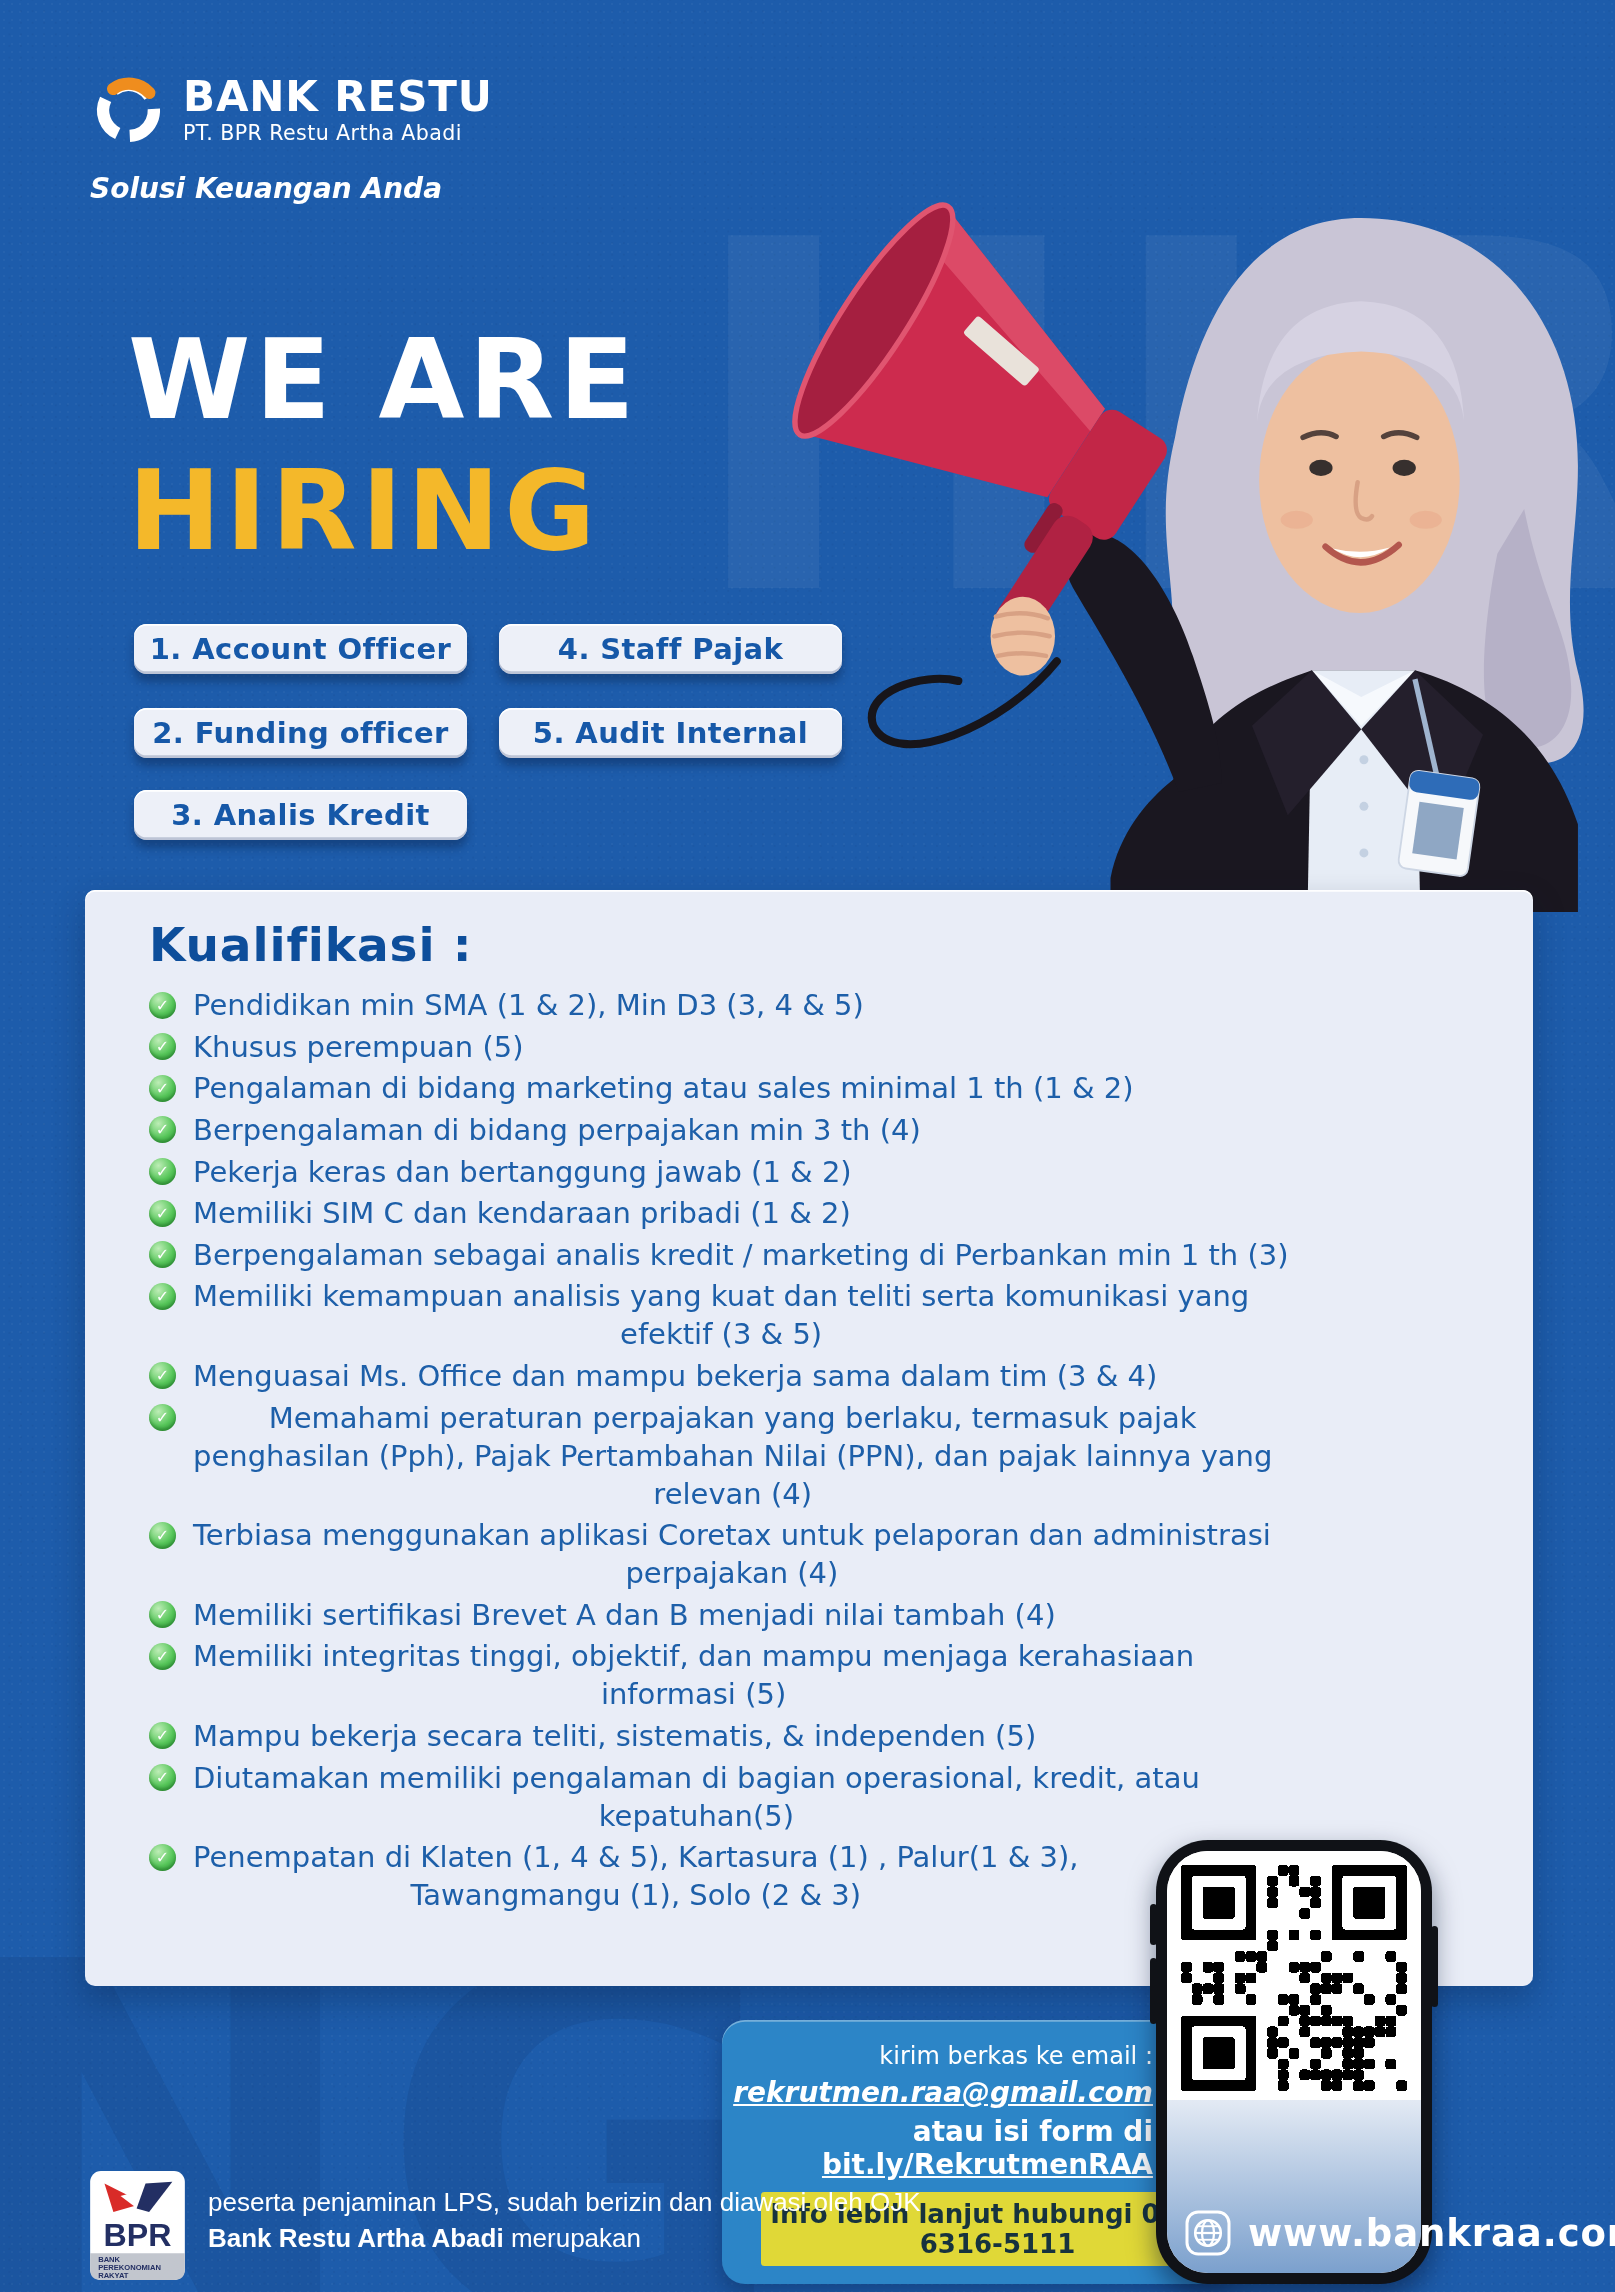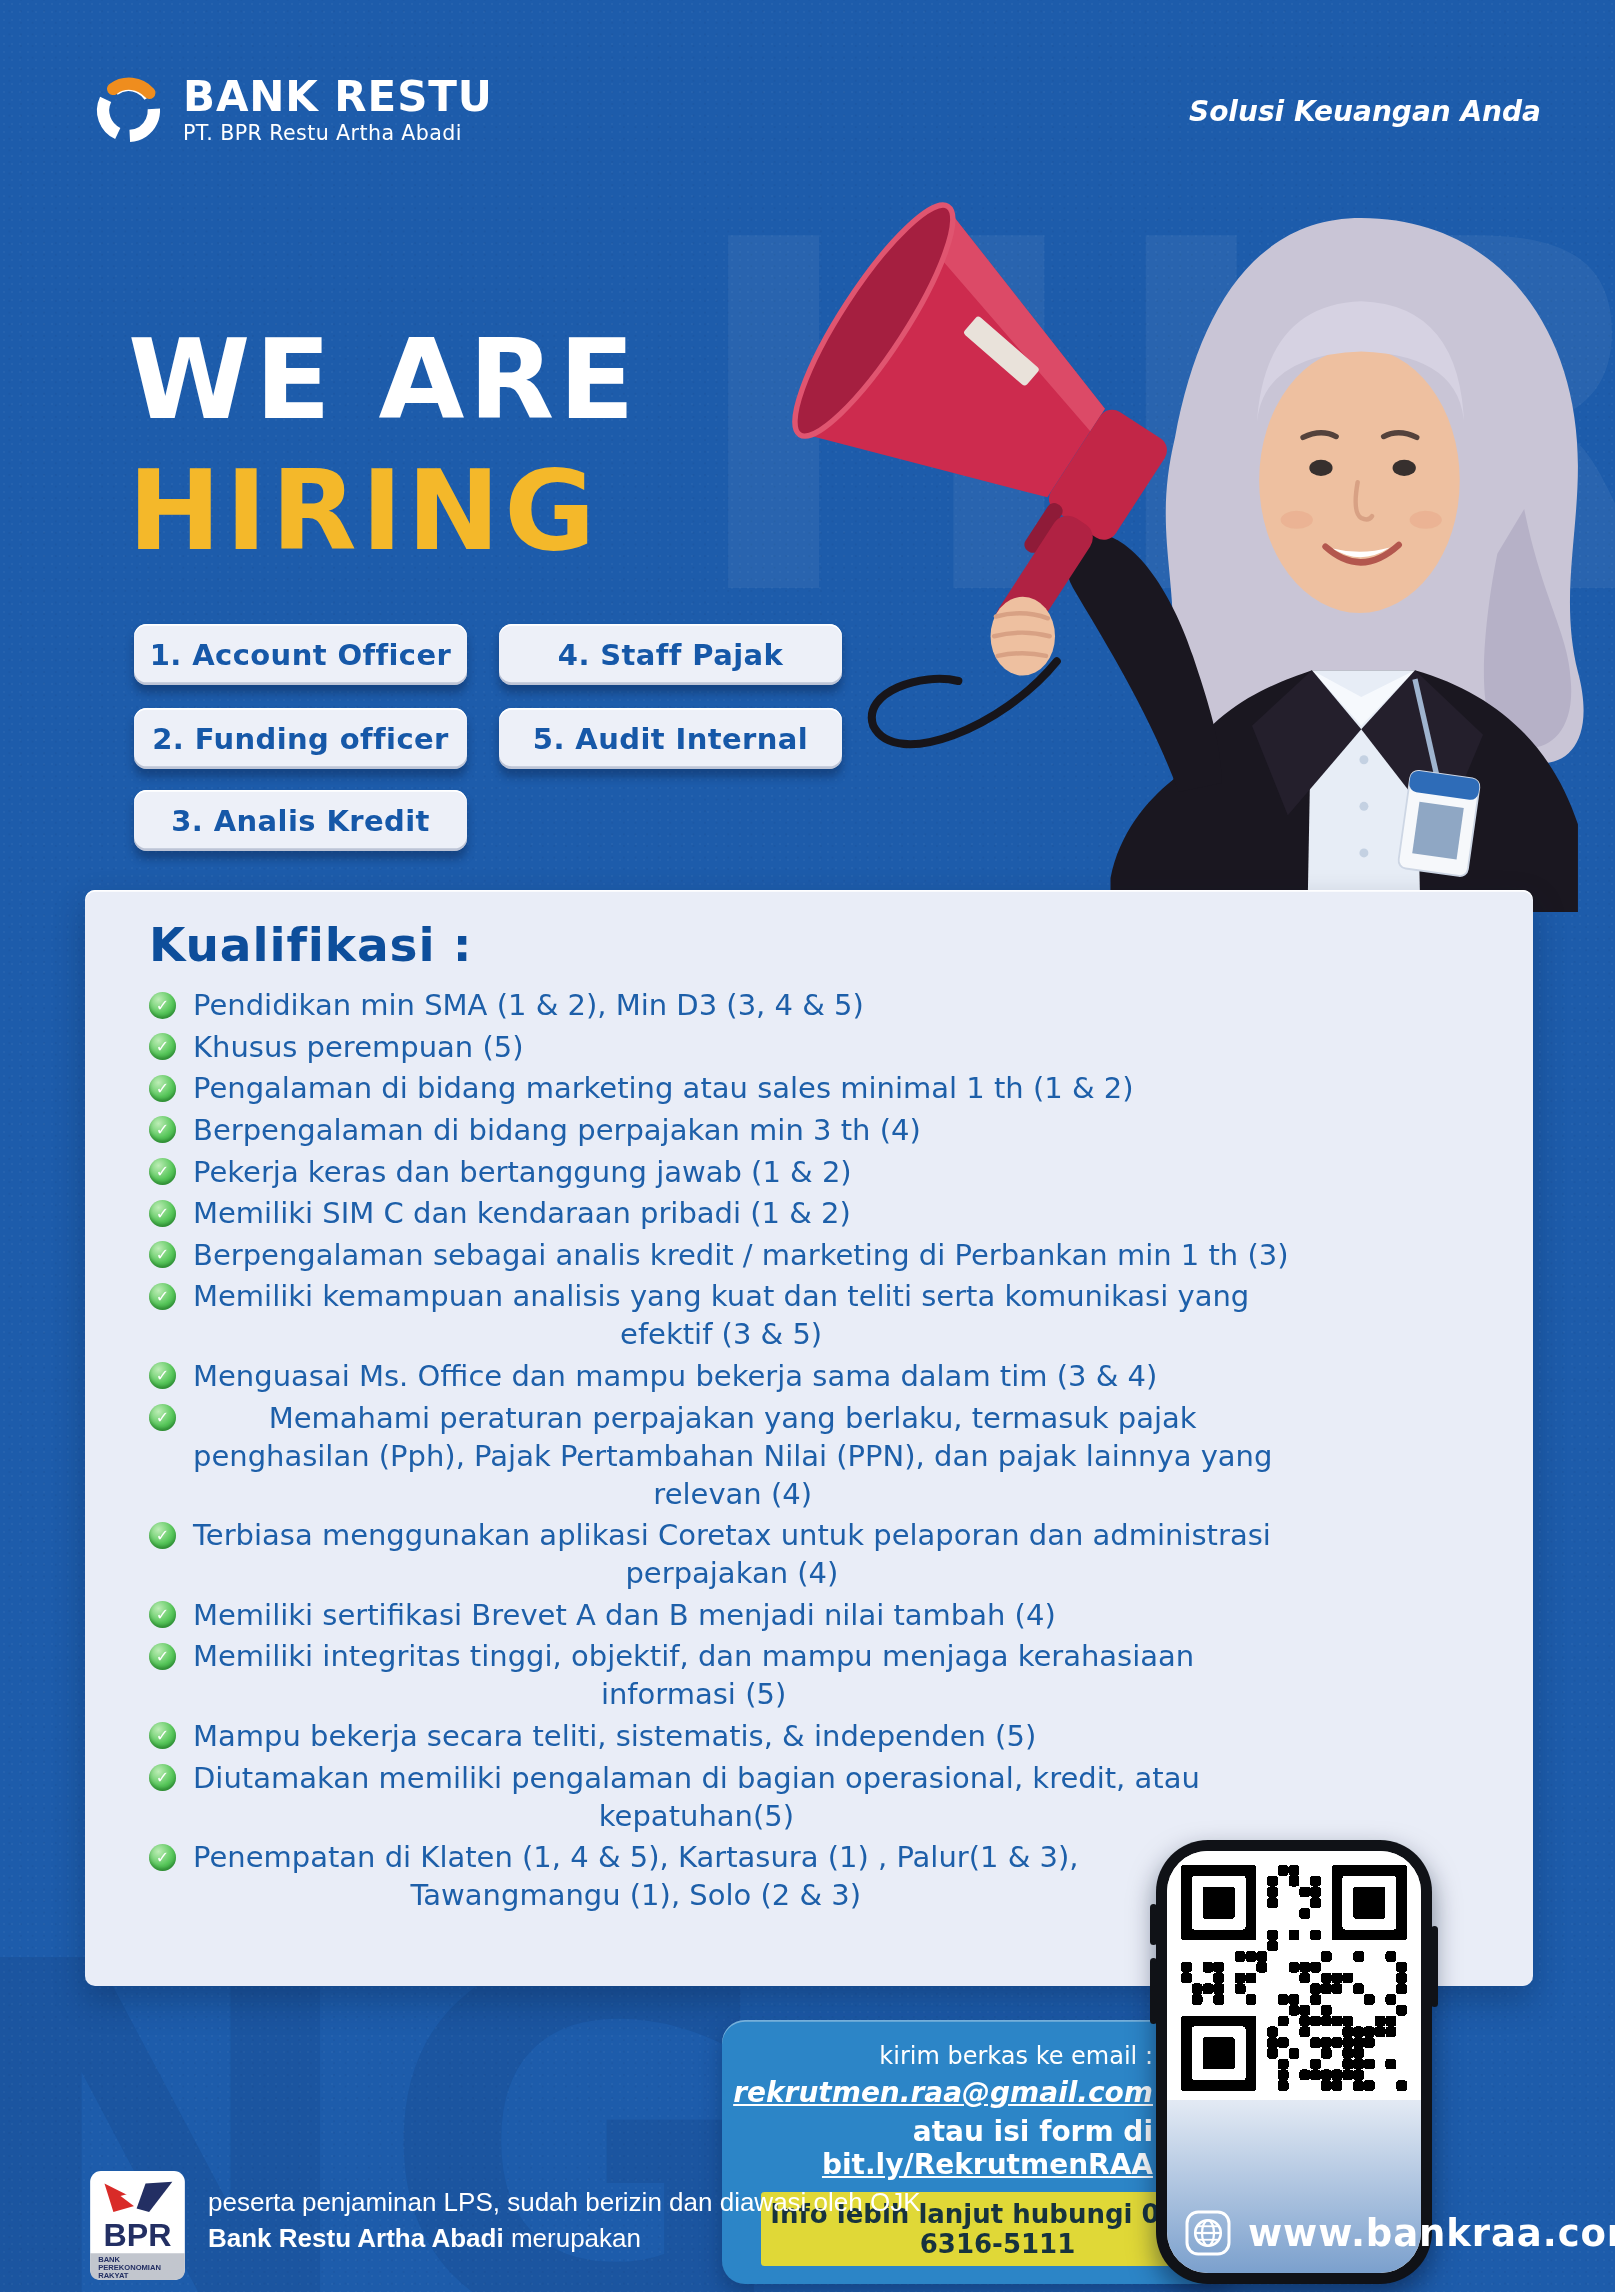--- a/index.html
+++ b/index.html
@@ -12,35 +12,35 @@
     content:"";position:absolute;inset:0;z-index:0;pointer-events:none;
     background-image:radial-gradient(rgba(255,255,255,.035) 1.1px,transparent 1.3px),
                      radial-gradient(rgba(0,20,60,.05) 0.9px,transparent 1.1px);
     background-size:8px 8px,11.6px 11.6px;background-position:0 0,3.6px 5.4px;
   }
   .wm{position:absolute;font-weight:800;line-height:1;z-index:0;pointer-events:none;letter-spacing:12.5px;}
   .wm-top{top:179px;right:-63px;font-size:484px;color:rgba(255,255,255,.055);}
   .wm-bottom{bottom:-107px;left:-54px;font-size:502px;color:rgba(5,30,70,.10);}
 
   
-  .header{position:absolute;top:72px;left:90px;right:75px;z-index:3;display:flex;justify-content:space-between;align-items:flex-start;}
+  .header{position:absolute;top:72px;left:90px;right:75px;z-index:3;display:flex;justify-content:space-between;align-items:flex-start;flex-direction:column;}
   .logo{display:flex;gap:16px;align-items:center;}
   .logo-mark{width:77px;height:77px;}
   .brand{color:#fff;font-size:42px;font-weight:800;letter-spacing:0.9px;line-height:1;}
   .brand-sub{color:#fff;font-size:20.6px;margin-top:3.6px;font-weight:400;letter-spacing:0.4px;}
   .tagline{color:#fff;font-size:28px;font-weight:700;font-style:italic;margin-top:23px;}
 
   
   .hero1,.hero2{position:absolute;left:128px;z-index:2;font-weight:800;font-size:111px;letter-spacing:4.5px;line-height:1;text-align:center;}
   .hero1{top:324px;color:#ffffff;}
   .hero2{top:455px;color:#f4b82a;}
 
   
   .pill{
-    position:absolute;height:61px;z-index:2;border-radius:12.5px;background:#edf0f8;
+    position:absolute;height:50px;z-index:2;border-radius:12.5px;background:#edf0f8;
     display:flex;align-items:center;justify-content:center;
     color:#1658a8;font-weight:700;font-size:29px;letter-spacing:0.4px;
     box-shadow:0 7.2px 9px rgba(8,30,66,.38), inset 0 -2.7px 0 rgba(150,160,185,.55), inset 0 1.8px 0 #ffffff;
   }
   .pill1{left:134px;top:624px;width:333px;}
   .pill2{left:134px;top:708px;width:333px;}
   .pill3{left:134px;top:790px;width:333px;}
   .pill4{left:499px;top:624px;width:343px;}
   .pill5{left:499px;top:708px;width:343px;}
 

